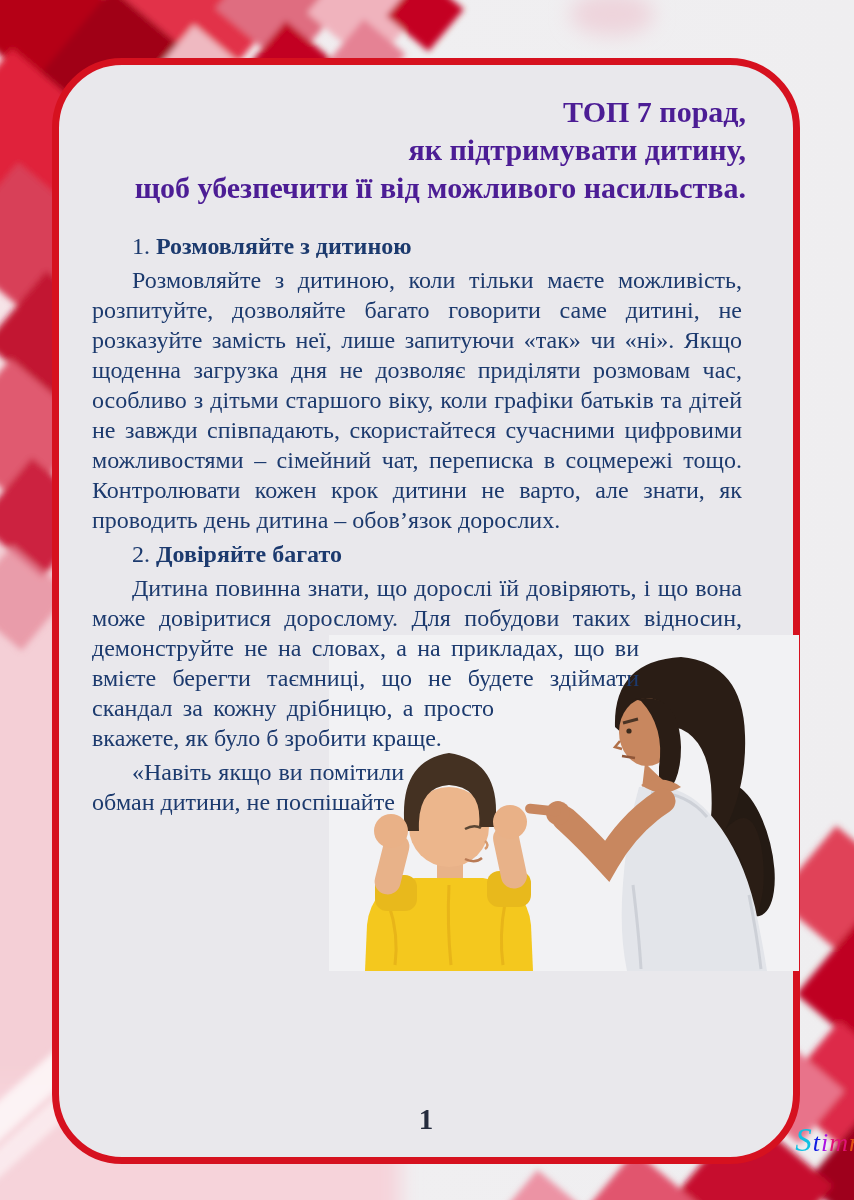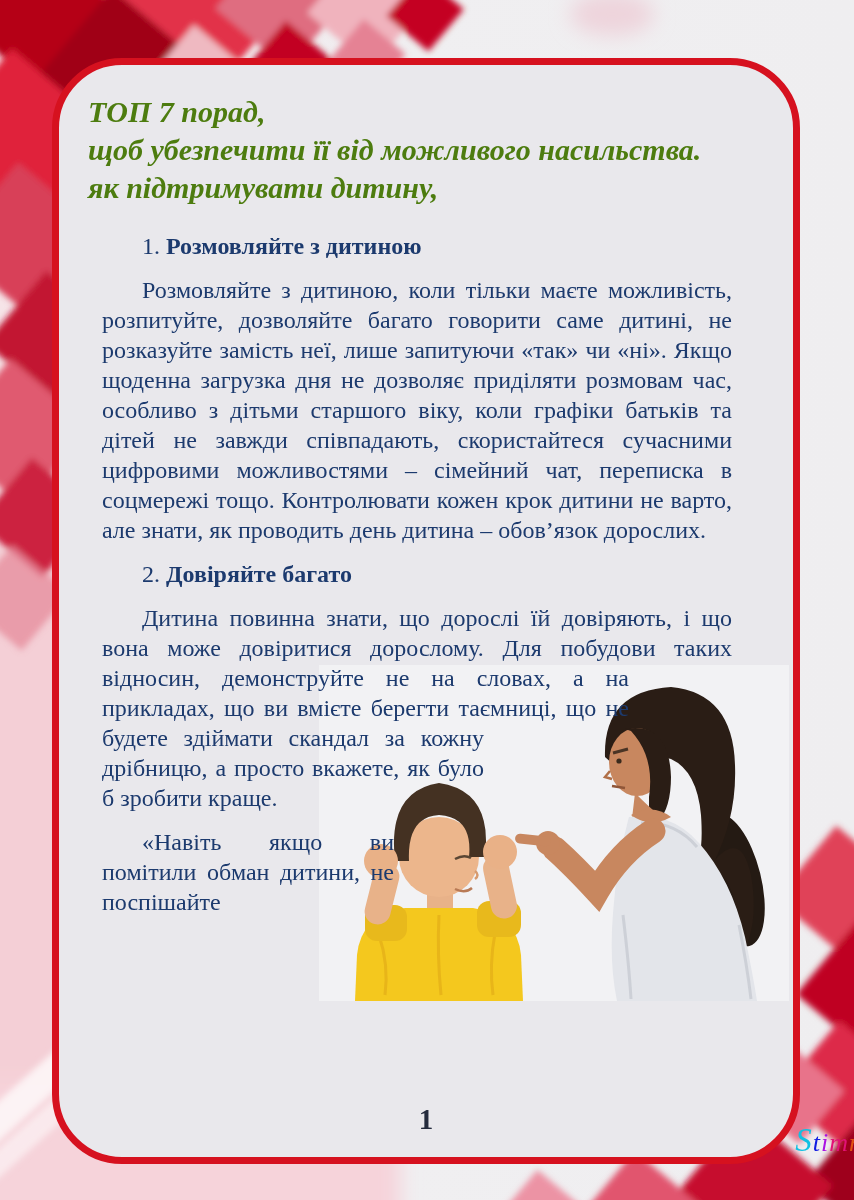--- a/index.html
+++ b/index.html
@@ -2,24 +2,24 @@
 <html><head>
 <meta charset="utf-8">
 <style>
   html,body{margin:0;padding:0;background:#fff;}
   .page{position:relative;width:854px;height:1200px;overflow:hidden;
         font-family:"Liberation Serif", serif;}
   .bg{position:absolute;left:0;top:0;width:854px;height:1200px;display:block;}
   .card{position:absolute;left:52px;top:58px;width:748px;height:1106px;
         box-sizing:border-box;background:#e9e8ec;border:7px solid #d6111f;
         border-radius:70px;padding:22px 47px 0 29px;}
-  .title{text-align:left;font-weight:bold;font-size:30px;line-height:38px;
-         color:#4d7c0f;margin:6px 0 24px 0;font-style:italic;}
+  .title{text-align:right;font-weight:bold;font-size:30px;line-height:38px;
+         color:#4c1d95;margin:6px 0 24px 0;}
   .bodytext{font-size:24px;line-height:30px;text-align:justify;color:#1c3a6e;}
-  .para{margin:14px;text-indent:40px;}
+  .para{margin:4px;text-indent:40px;}
   .para b{font-weight:bold;}
   .photo{float:right;width:470px;height:336px;margin:2px -57px 0 12px;
          shape-outside:polygon(330px 0px,470px 0px,470px 336px,95px 336px,
                                95px 150px,185px 150px,185px 75px,330px 75px);
          shape-margin:8px;}
   .photo svg{width:100%;height:100%;display:block;}
   .pagenum{position:absolute;left:0;right:0;top:1038px;text-align:center;
            font-size:29px;font-weight:bold;color:#252c3e;}
   .watermark{position:absolute;left:702px;top:1122px;width:175px;
              font-size:26px;font-weight:normal;font-style:italic;
@@ -77,22 +77,22 @@
       <rect x="505" y="1185" width="75" height="75" fill="#ec93a4" transform="rotate(40 542 1222)"></rect>
       <rect x="-80" y="1042" width="300" height="30" fill="#fdf6f7" opacity="0.9" transform="rotate(-42 70 1057)"></rect>
       <rect x="-90" y="1115" width="260" height="22" fill="#fbeff1" opacity="0.8" transform="rotate(-42 40 1126)"></rect>
     </g>
   </svg>
 
   <div class="card">
 
     <div class="title">
       <div>ТОП 7 порад,</div>
+      <div>як підтримувати дитину,</div>
       <div>щоб убезпечити її від можливого насильства.</div>
-      <div>як підтримувати дитину,</div>
     </div>
 
     <div class="bodytext">
 
       <p class="para"><span>1.</span>
         <b>Розмовляйте з дитиною</b></p>
 
       <p class="para">Розмовляйте з дитиною, коли тільки маєте можливість, розпитуйте, дозволяйте багато говорити саме дитині, не розказуйте замість неї, лише запитуючи «так» чи «ні». Якщо щоденна загрузка дня не дозволяє приділяти розмовам час, особливо з дітьми старшого віку, коли графіки батьків та дітей не завжди співпадають, скористайтеся сучасними цифровими можливостями – сімейний чат, переписка в соцмережі тощо. Контролювати кожен крок дитини не варто, але знати, як проводить день дитина – обов’язок дорослих.</p>
 
       <p class="para"><span>2.</span>

